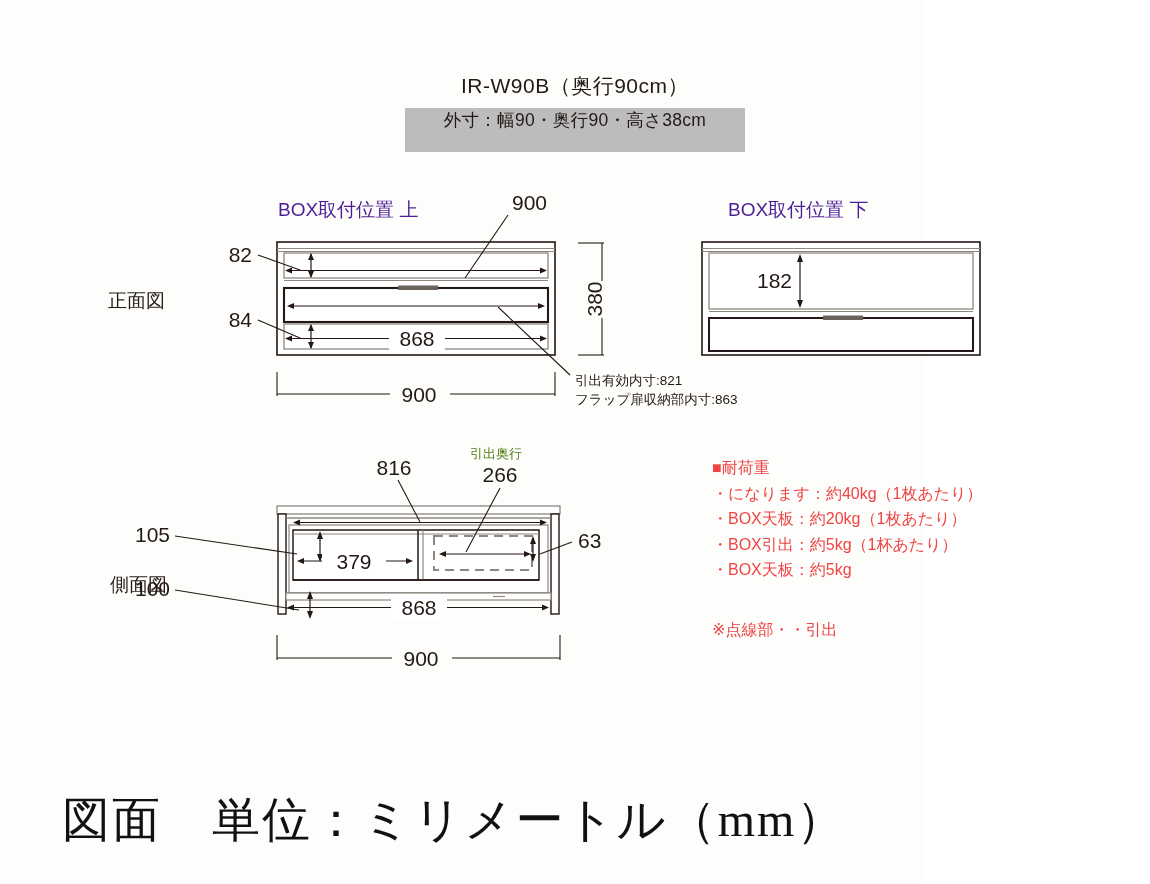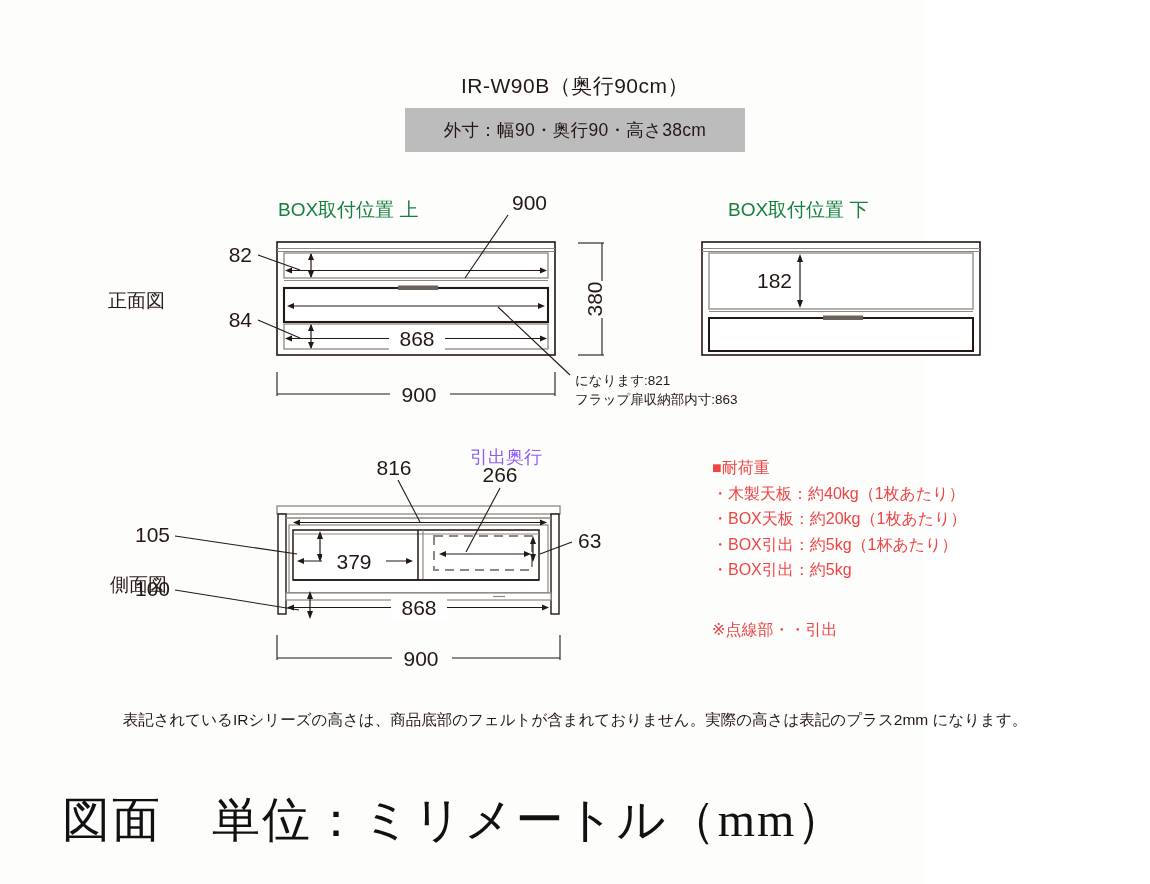--- a/index.html
+++ b/index.html
@@ -32,33 +32,33 @@
     letter-spacing: 0.5px;
     color: #231815;
   }
   .spec-band {
     position: absolute;
     left: 405px; top: 108px;
     width: 340px;
     height: 44px;
     background: #bcbcbc;
     display: flex;
-    align-items: center;
+    align-items: flex-start;
     justify-content: center;
   }
   .spec-band-text {
     font-size: 17.5px;
     color: #231815;
     letter-spacing: 0.3px;
   }
   
   .box-caption {
     position: absolute;
     font-size: 19px;
-    color: #15803d;
+    color: #4c1d95;
     white-space: nowrap;
   }
   #cap-upper { left: 278px; top: 197px; }
   #cap-lower { left: 728px; top: 197px; }
 
   .view-label {
     position: absolute;
     font-size: 19px;
     color: #231815;
     white-space: nowrap;
@@ -82,22 +82,22 @@
     position: absolute;
     left: 575px; top: 371px;
     font-size: 13.5px;
     line-height: 19px;
     color: #231815;
     white-space: nowrap;
   }
   
   .side-cap {
     position: absolute;
-    font-size: 18px;
-    color: #8b5cf6;
+    font-size: 13px;
+    color: #4d7c0f;
     white-space: nowrap;
     text-align: right;
   }
   #cap-drawer-depth { left: 470px; top: 445px; }
 
   
   .spec-list {
     position: absolute;
     left: 712px; top: 455px;
     font-size: 16px;
@@ -197,21 +197,21 @@
     <line x1="277" y1="372" x2="277" y2="396" stroke="#231815" stroke-width="1.1"></line>
     <line x1="555" y1="372" x2="555" y2="396" stroke="#231815" stroke-width="1.1"></line>
     <line x1="277" y1="394" x2="390" y2="394" stroke="#231815" stroke-width="1.1"></line>
     <line x1="450" y1="394" x2="555" y2="394" stroke="#231815" stroke-width="1.1"></line>
     <text class="dim-num" x="419" y="402" text-anchor="middle">900</text>
 
     <line x1="498" y1="307" x2="570" y2="375" stroke="#231815" stroke-width="1.1"></line>
   </svg>
 
   <div class="front-note">
-    <div>になります:821</div>
+    <div>引出有効内寸:821</div>
     <div>フラップ扉収納部内寸:863</div>
   </div>
 
   <svg class="draw" id="svg-lower" style="left:640px; top:180px;" width="420" height="230" viewBox="0 0 420 230">
 
     <rect x="62" y="62" width="278" height="113" fill="#ffffff" stroke="#231815" stroke-width="1.6"></rect>
 
     <line x1="62" y1="68.5" x2="340" y2="68.5" stroke="#8d8880" stroke-width="1.2"></line>
     <line x1="62" y1="71.5" x2="340" y2="71.5" stroke="#8d8880" stroke-width="1.2"></line>
 
@@ -304,25 +304,24 @@
 
     <line x1="277" y1="205" x2="277" y2="230" stroke="#231815" stroke-width="1.1"></line>
     <line x1="560" y1="205" x2="560" y2="230" stroke="#231815" stroke-width="1.1"></line>
     <line x1="277" y1="228" x2="392" y2="228" stroke="#231815" stroke-width="1.1"></line>
     <line x1="452" y1="228" x2="560" y2="228" stroke="#231815" stroke-width="1.1"></line>
     <text class="dim-num" x="421" y="236" text-anchor="middle">900</text>
   </svg>
 
   <div class="spec-list">
     <div>■耐荷重</div>
-    <div>・木製天板：約40kg（1枚あたり）</div>
+    <div>・になります：約40kg（1枚あたり）</div>
     <div>・BOX天板：約20kg（1枚あたり）</div>
     <div>・BOX引出：約5kg（1杯あたり）</div>
-    <div>・BOX引出：約5kg</div>
+    <div>・BOX天板：約5kg</div>
     <div class="spec-gap"></div>
     <div class="spec-gap"></div>
     <div>※点線部・・引出</div>
   </div>
 
-  <div class="footer-note">表記されているIRシリーズの高さは、商品底部のフェルトが含まれておりません。実際の高さは表記のプラス2mm になります。</div>
   <div class="big-title">図面　単位：ミリメートル（mm）</div>
 
 </div>
 
 </body></html>

